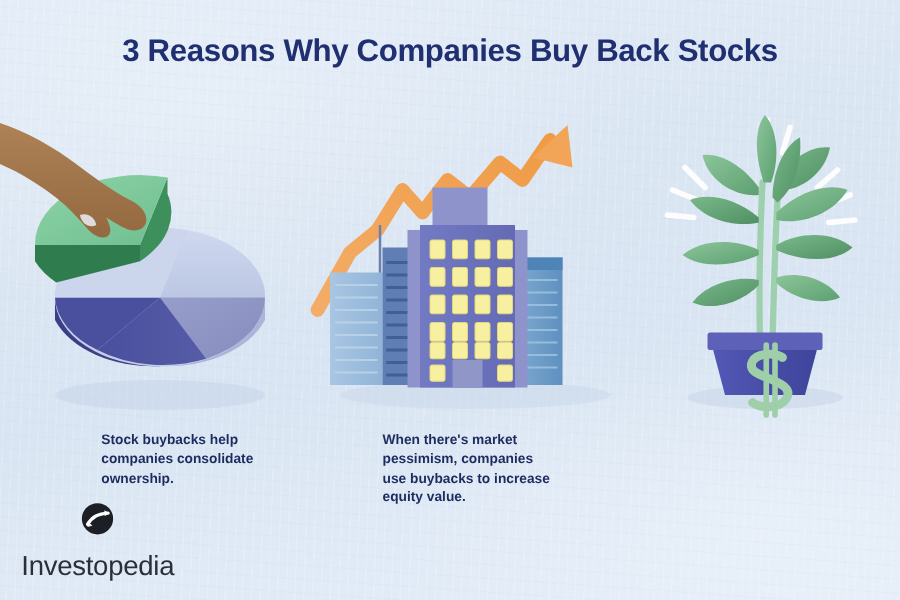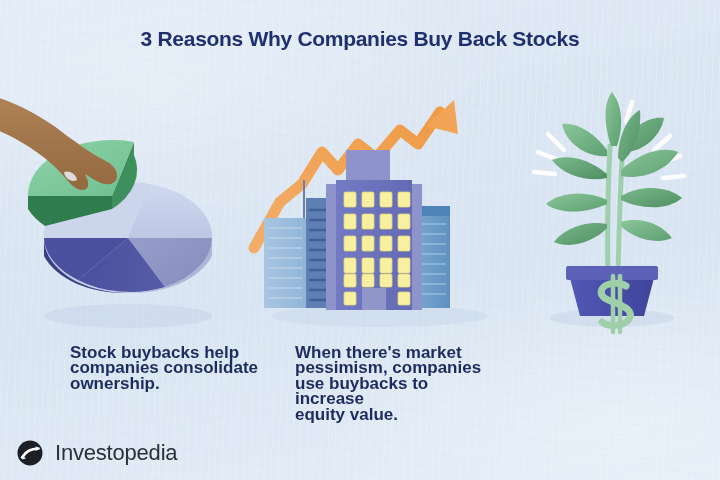--- a/index.html
+++ b/index.html
@@ -30,52 +30,54 @@
   }
 
   
   #title {
     position: absolute;
     top: 27px;
     left: 0;
     width: 720px;
     text-align: center;
     color: #202f70;
-    font-size: 21px;
+    font-size: 25px;
     font-weight: bold;
     letter-spacing: -0.3px;
     white-space: nowrap;
   }
 
   
   .col { position: absolute; top: 88px; height: 240px; }
   #col-1 { left: 0px;   width: 250px; }
   #col-2 { left: 258px; width: 250px; }
   #col-3 { left: 508px; width: 212px; }
 
   .caption {
     position: absolute;
     color: #1d2b5f;
-    font-size: 17px;
+    font-size: 11px;
     font-weight: bold;
     line-height: 15.4px;
     white-space: pre-line;
+    margin-left: 11px;
   }
   #cap-1 { left: 70px;  top: 345px; width: 190px; }
   #cap-2 { left: 295px; top: 345px; width: 190px; }
   #cap-3 { left: 522px; top: 345px; width: 185px; }
 
   
   #logo {
     position: absolute;
     left: 17px;
     bottom: 14px;
     display: flex;
     align-items: center;
     gap: 12px;
+    flex-direction: column;
   }
   #logo-text {
     color: #2b2f38;
     font-size: 22px;
     letter-spacing: -0.2px;
   }
   svg { display: block; overflow: visible; }
 </style>
 </head>
 <body>

